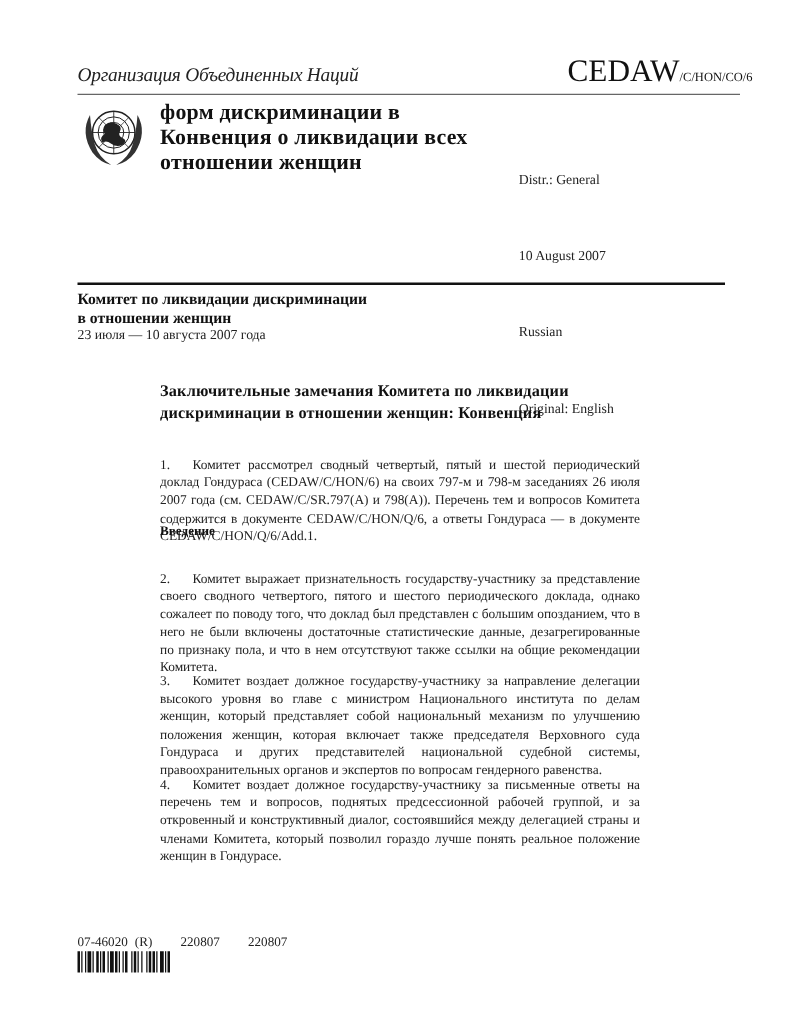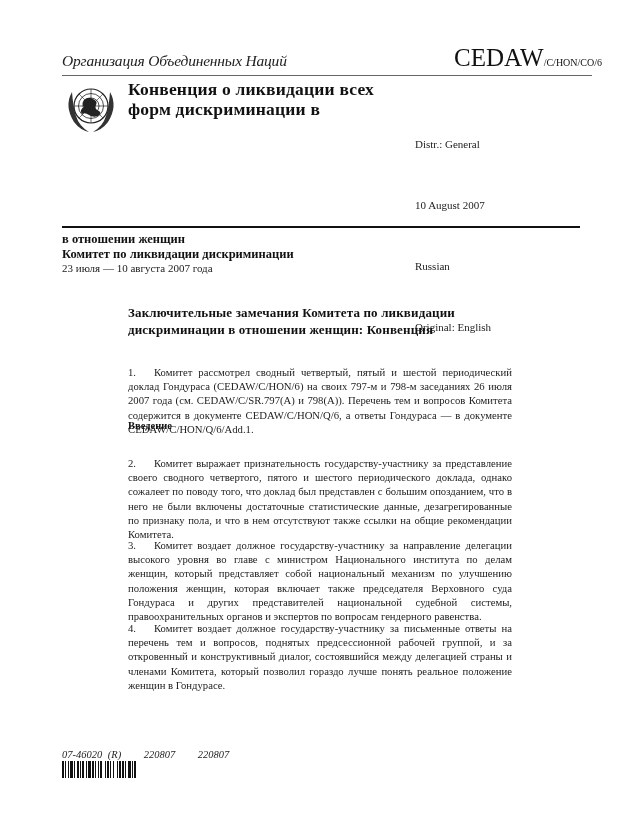--- a/index.html
+++ b/index.html
@@ -20,21 +20,21 @@
   .committee .c-dates { font-size: 11px; line-height: 13px; color: #222; }
   .body-col { left: 128px; width: 384px; }
   .doc-title { top: 304px; font-size: 13px; font-weight: bold; line-height: 17px; color: #111; letter-spacing: 0.15px; }
   .para { font-size: 10.7px; line-height: 14.2px; text-align: justify; color: #222; margin-top: 20px; }
   .para .num { display: inline-block; width: 26px; text-indent: 0; }
   .p1 { top: 345px; }
   .section-head { top: 420px; font-size: 10.5px; font-weight: bold; color: #111; }
   .p2 { top: 436px; }
   .p3 { top: 518px; }
   .p4 { top: 601px; }
-  .footer { left: 62px; top: 749px; font-style: italic; }
+  .footer { left: 62px; top: 749px; }
   .job-no { font-size: 10.5px; color: #222; white-space: nowrap; word-spacing: 3px; }
   .barcode { margin-top: 1px; height: 17px; width: 105px; display: flex; align-items: stretch; }
   .barcode span { display: block; height: 100%; background: #111; }
 </style>
 </head>
 <body>
 
 <div class="abs org-name">Организация Объединенных Наций</div>
 
 <div class="abs symbol"><span>CEDAW</span><span class="sub">/C/HON/CO/6</span></div>
@@ -55,36 +55,37 @@
     </g>
     <path d="M22 20 q4 -4 9 -1 q5 2 3 6 q-2 4 3 6 q3 2 -1 5 q-5 2 -9 -1 q-4 -3 -7 -1 q-3 -4 2 -7 q-3 -3 0 -7z" fill="#222"></path>
     <g fill="#333">
       <path d="M10 12 q-8 14 2 30 q6 8 15 10 q-10 -6 -13 -16 q-3 -10 -4 -24z"></path>
       <path d="M48 12 q8 14 -2 30 q-6 8 -15 10 q10 -6 13 -16 q3 -10 4 -24z"></path>
     </g>
   </svg>
 </div>
 
 <div class="abs convention-title">
+  <div>форм дискриминации в</div>
   <div>Конвенция о ликвидации всех</div>
-  <div>форм дискриминации в</div>
+  <div>отношении женщин</div>
 </div>
 
 <div class="abs distr">
   <div>Distr.: General</div>
   <div>10 August 2007</div>
   <div>Russian</div>
   <div>Original: English</div>
 </div>
 
 <div class="abs thick-rule"></div>
 
 <div class="abs committee">
+  <div class="c-title">Комитет по ликвидации дискриминации</div>
   <div class="c-title">в отношении женщин</div>
-  <div class="c-title">Комитет по ликвидации дискриминации</div>
   <div class="c-dates">23 июля — 10 августа 2007 года</div>
 </div>
 
 <div class="abs body-col doc-title">
   <div>Заключительные замечания Комитета по ликвидации</div>
   <div>дискриминации в отношении женщин: Конвенция</div>
 </div>
 
 <div class="abs body-col para p1">
   <span class="num">1.</span><span>Комитет рассмотрел сводный четвертый, пятый и шестой периодический доклад Гондураса (CEDAW/C/HON/6) на своих 797-м и 798-м заседаниях 26 июля 2007 года (см. CEDAW/C/SR.797(A) и 798(A)). Перечень тем и вопросов Комитета содержится в документе CEDAW/C/HON/Q/6, а ответы Гондураса — в документе CEDAW/C/HON/Q/6/Add.1.</span>

